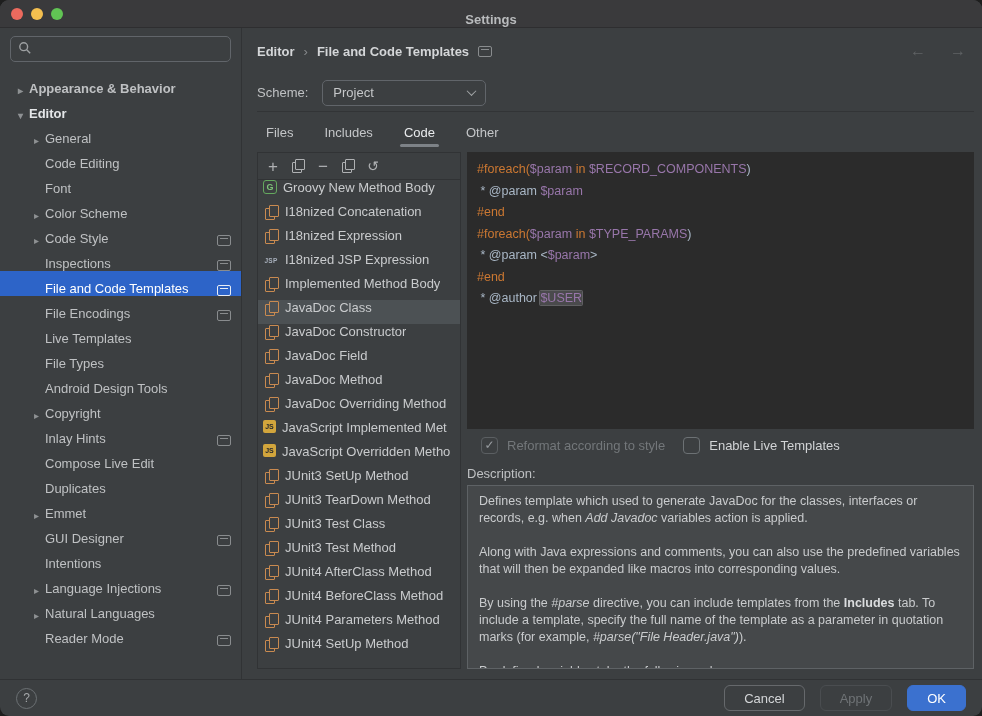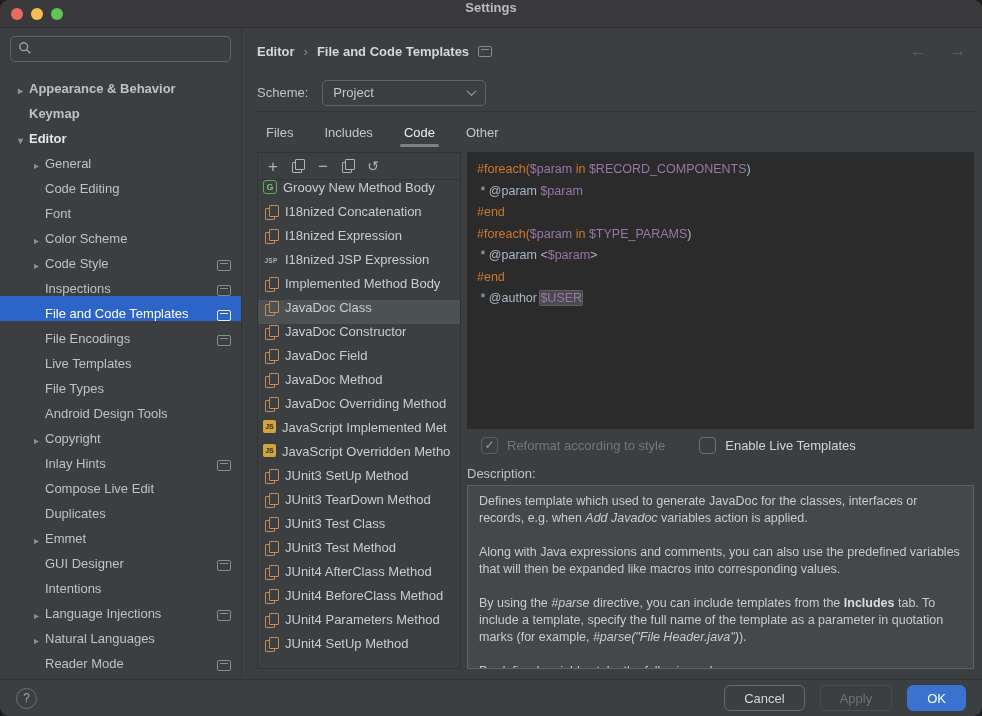--- a/index.html
+++ b/index.html
@@ -3,21 +3,21 @@
 <meta charset="utf-8">
 <style>
   * { margin:0; padding:0; box-sizing:border-box; }
   html,body { background:#1e1e1e; }
   .window { width:982px; height:716px; background:#3C3F41; font-family:"Liberation Sans",sans-serif;
     font-size:13px; color:#BFC1C3; position:relative; overflow:hidden; display:flex; flex-direction:column;
     border-radius:9px; }
 
   
   .titlebar { height:28px; flex:none; background:#3A3A3C; border-bottom:1px solid #2E2E30;
-    display:flex; align-items:flex-start; position:relative; }
+    display:flex; align-items:flex-end; position:relative; }
   .lights { position:absolute; left:11px; top:0; bottom:0; display:flex; align-items:center; gap:8px; }
   .light { width:12px; height:12px; border-radius:50%; }
   .light.red{background:#EC6A5E;} .light.yellow{background:#F4BF4F;} .light.green{background:#61C454;}
   .win-title { flex:1; text-align:center; font-weight:bold; color:#B9BBBD; }
 
   .main-body { flex:1; display:flex; min-height:0; }
 
   
   .sidebar { width:242px; flex:none; border-right:1px solid #313335; display:flex; flex-direction:column; }
   .searchbox { margin:8px 10px 6px; height:26px; border:1px solid #61656A; border-radius:5px;
@@ -102,21 +102,21 @@
   
   .editor-pane { flex:1; min-width:0; display:flex; flex-direction:column; }
   .code-editor { height:277px; flex:none; background:#2B2B2B; padding:7px 10px;
     font-family:Liberation Sans, sans-serif; font-size:12.5px; line-height:21.5px;
     overflow:hidden; white-space:pre; }
   .tok.kw{color:#CC7832;} .tok.var{color:#9876AA;} .tok.txt{color:#A9B7C6;}
   .tok.varbox{color:#9876AA; background:#4A4A4C; box-shadow:0 0 0 1px #606062; border-radius:1px;}
 
   .options-row { height:32px; flex:none; display:flex; align-items:center; }
   .opt { display:flex; align-items:center; margin-left:14px; color:#D2D4D6; cursor:default; }
-  .opt + .opt { margin-left:34px; }
+  .opt + .opt { margin-left:18px; }
   .opt.disabled { color:#73777A; }
   .cb { width:17px; height:17px; border:1px solid #6C7174; border-radius:4px; margin-right:9px; position:relative; flex:none; }
   .opt.disabled .cb { border-color:#5B5F62; }
   .cb.checked::before { content:"✓"; position:absolute; inset:0; display:flex; align-items:center;
     justify-content:center; font-size:12px; color:#989CA0; }
 
   .desc-label { height:24px; flex:none; display:flex; align-items:center; color:#BFC1C3; }
   .desc-box { flex:1; min-height:0; background:#45484A; border:1px solid #5E6265; padding:7px 11px;
     font-size:12.5px; line-height:17px; color:#C9CBCD; overflow:hidden; }
   .desc-p { margin-bottom:17px; }
@@ -156,24 +156,20 @@
             <circle cx="5.7" cy="5.7" r="3.9" fill="none" stroke="#9DA0A2" stroke-width="1.4"></circle>
             <line x1="8.7" y1="8.7" x2="12.2" y2="12.2" stroke="#9DA0A2" stroke-width="1.4"></line>
           </svg>
         </span>
         <input class="search-input" placeholder="" style="">
       </div>
       <div class="tree" id="tree">
           <div class="tree-row lvl0">
             <span class="chev collapsed"></span>
             <span class="tree-label">Appearance &amp; Behavior</span>
-          </div>
-          <div class="tree-row lvl0">
-            <span class="chev"></span>
-            <span class="tree-label">Keymap</span>
           </div>
           <div class="tree-row lvl0 emph">
             <span class="chev expanded"></span>
             <span class="tree-label">Editor</span>
           </div>
           <div class="tree-row lvl1">
             <span class="chev collapsed"></span>
             <span class="tree-label">General</span>
           </div>
           <div class="tree-row lvl1">

